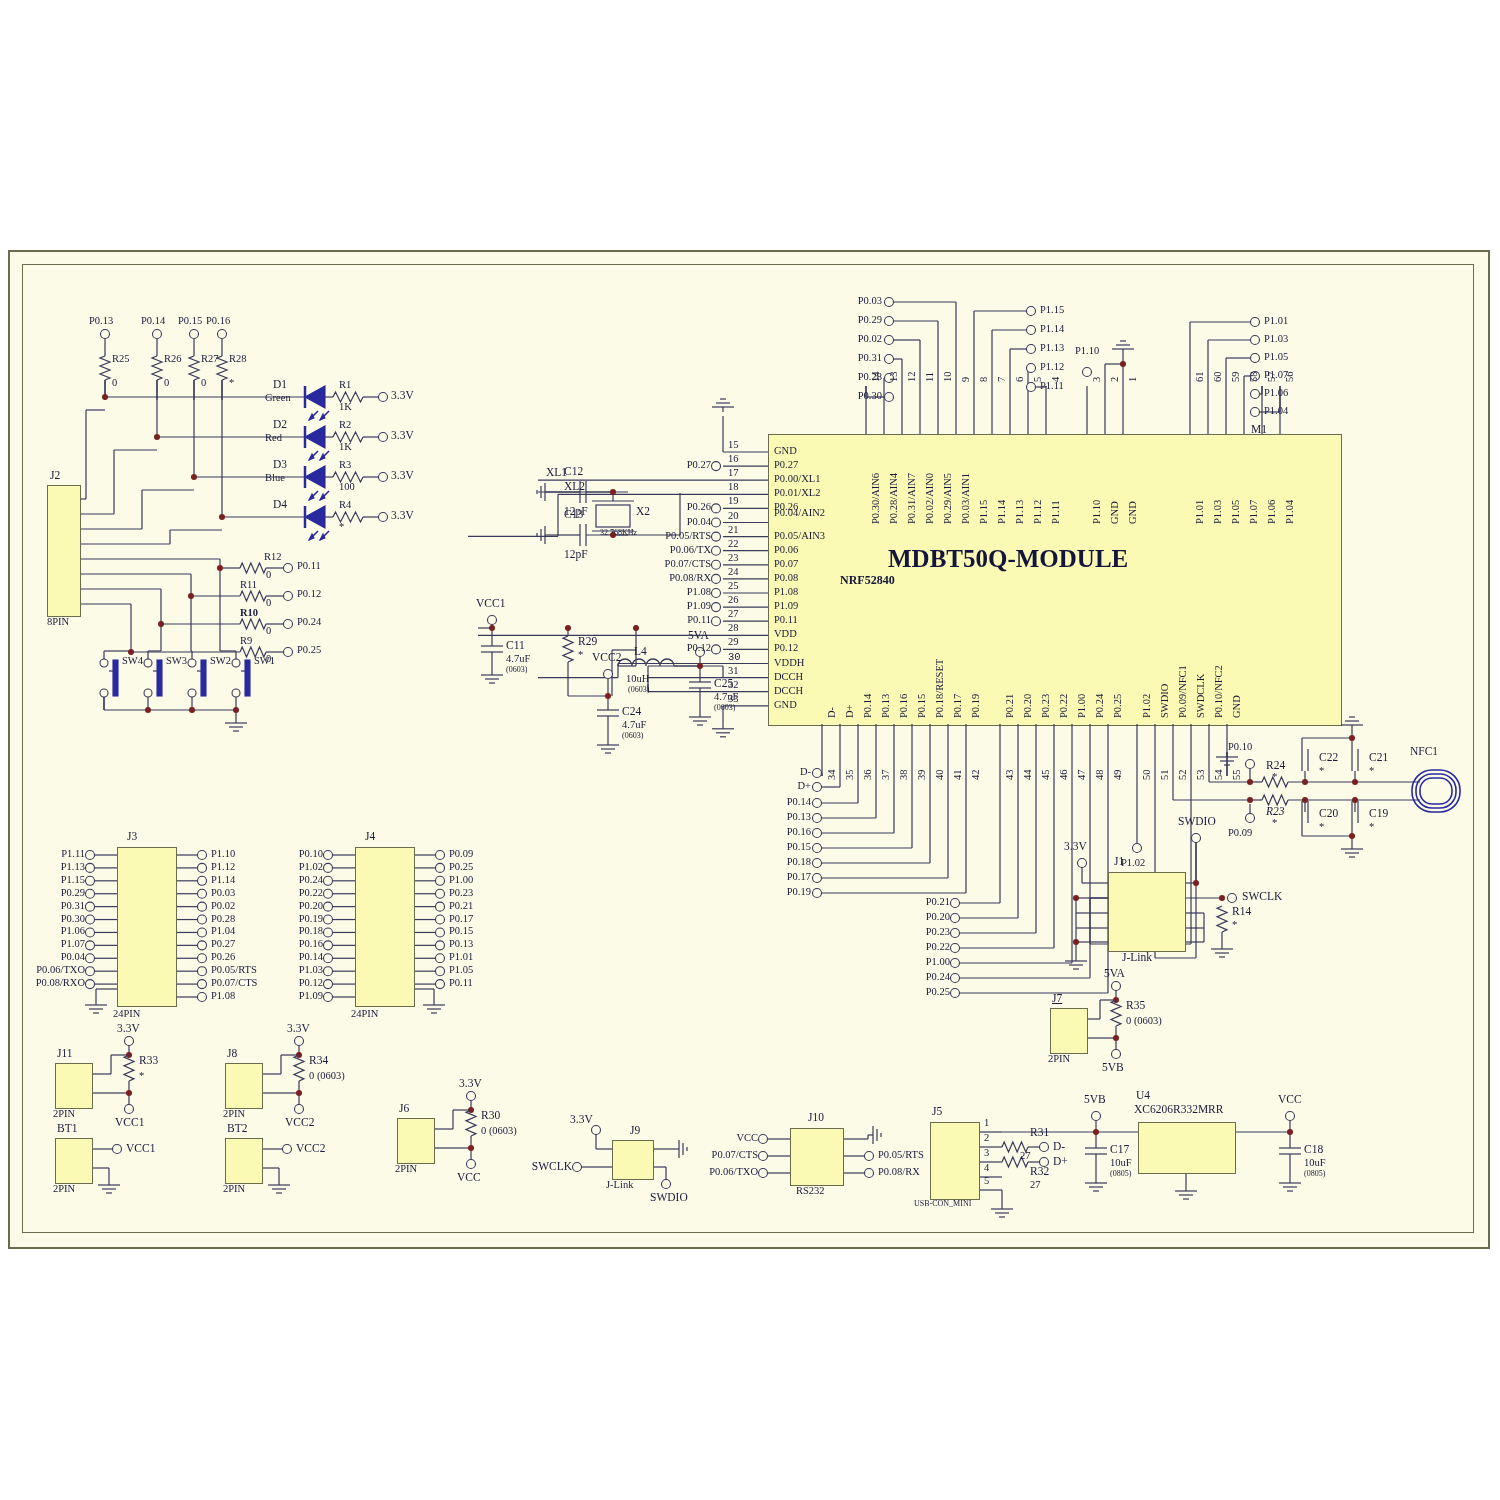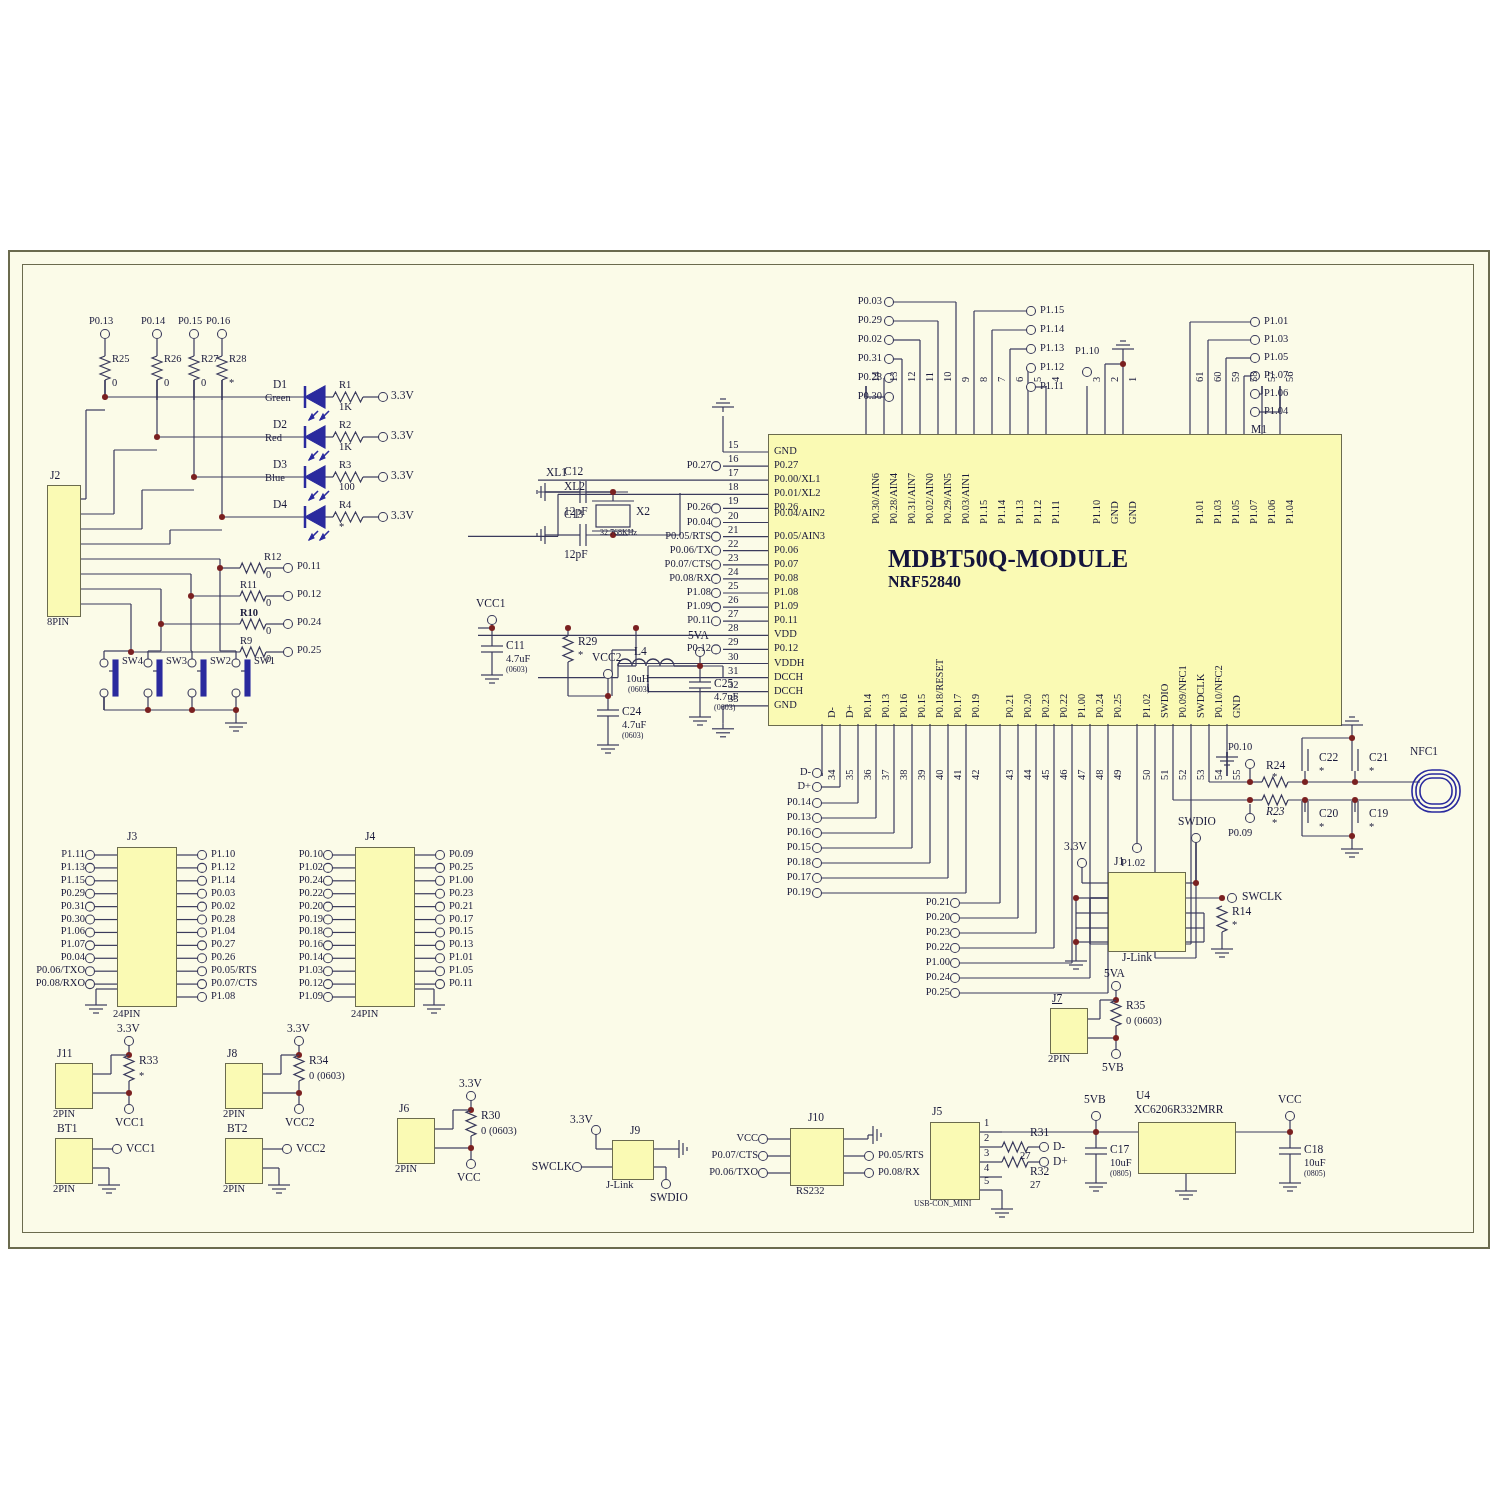--- a/index.html
+++ b/index.html
@@ -17,21 +17,21 @@
 </style>
 </head>
 <body>
 
 <div id="sheet">
   <div class="frame-outer"></div>
   <div class="frame-inner"></div>
 
   <div class="mod" id="modbox" style="left:768px;top:434px;width:572px;height:290px;"></div>
   <div class="modtitle" style="left:888px;top:545px;font-size:25px;">MDBT50Q-MODULE</div>
-  <div class="modtitle" style="left:888px;top:573px;font-size:16px;text-align:right;">NRF52840</div>
+  <div class="modtitle" style="left:840px;top:573px;font-size:12px;text-align:right;">NRF52840</div>
   <div class="lbl s9" style="left:1251px;top:424px;">M1</div>
 
   <svg class="wires" id="wiresvg" xmlns="http://www.w3.org/2000/svg">
     <g id="gwires" fill="none" stroke="#3a3a5c" stroke-width="1.2">
         <polyline points="723,452 768,452"></polyline>
         <polyline points="723,466.1 768,466.1"></polyline>
         <polyline points="723,480.2 768,480.2"></polyline>
         <polyline points="723,494.3 768,494.3"></polyline>
         <polyline points="723,508.4 768,508.4"></polyline>
         <polyline points="723,522.5 768,522.5"></polyline>
@@ -840,21 +840,21 @@
       <div class="lbl s8" style="left: 728px; top: 581px;">25</div>
       <div class="lbl s8" style="left: 774px; top: 601.1px;">P1.09</div>
       <div class="lbl s8" style="left: 728px; top: 595.1px;">26</div>
       <div class="lbl s8" style="left: 774px; top: 615.2px;">P0.11</div>
       <div class="lbl s8" style="left: 728px; top: 609.2px;">27</div>
       <div class="lbl s8" style="left: 774px; top: 629.3px;">VDD</div>
       <div class="lbl s8" style="left: 728px; top: 623.3px;">28</div>
       <div class="lbl s8" style="left: 774px; top: 643.4px;">P0.12</div>
       <div class="lbl s8" style="left: 728px; top: 637.4px;">29</div>
       <div class="lbl s8" style="left: 774px; top: 657.5px;">VDDH</div>
-      <div class="lbl s8" style="left: 728px; top: 651.5px;">30</div>
+      <div class="lbl s8" style="left: 728px; top: 651.5px; font-family: Liberation Mono, monospace;">30</div>
       <div class="lbl s8" style="left: 774px; top: 671.6px;">DCCH</div>
       <div class="lbl s8" style="left: 728px; top: 665.6px;">31</div>
       <div class="lbl s8" style="left: 774px; top: 685.7px;">DCCH</div>
       <div class="lbl s8" style="left: 728px; top: 679.7px;">32</div>
       <div class="lbl s8" style="left: 774px; top: 699.8px;">GND</div>
       <div class="lbl s8" style="left: 728px; top: 693.8px;">33</div>
       <div class="lbl s8" style="left: 583px; top: 460.1px; width: 128px; text-align: right;">P0.27</div>
       <div class="lbl s8" style="left: 583px; top: 502.4px; width: 128px; text-align: right;">P0.26</div>
       <div class="lbl s8" style="left: 583px; top: 516.5px; width: 128px; text-align: right;">P0.04</div>
       <div class="lbl s8" style="left: 583px; top: 530.6px; width: 128px; text-align: right;">P0.05/RTS</div>

